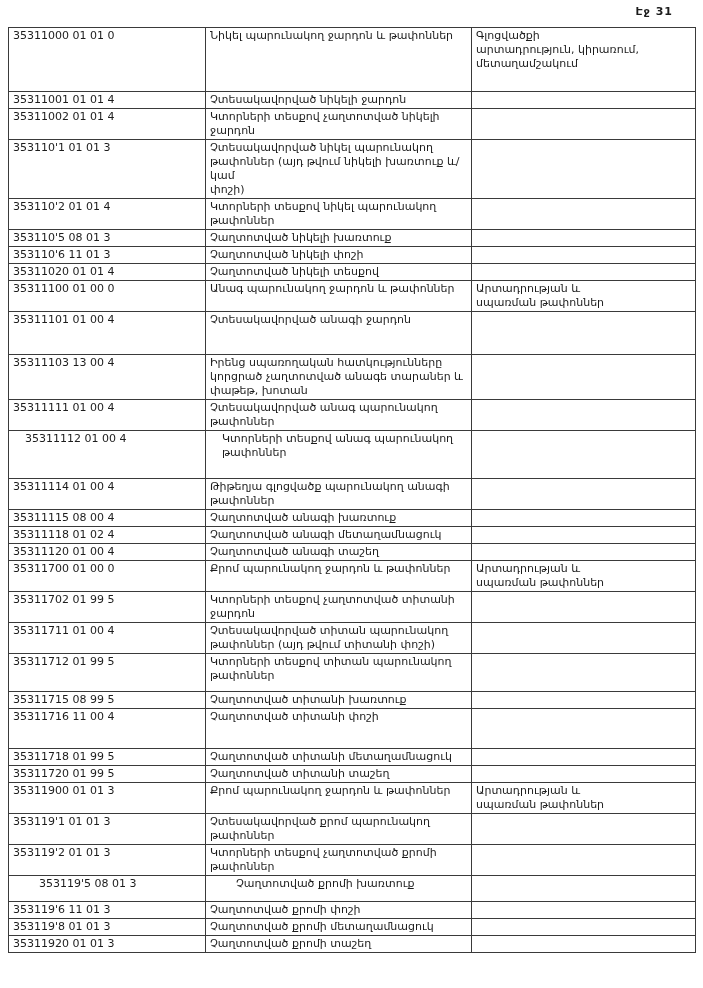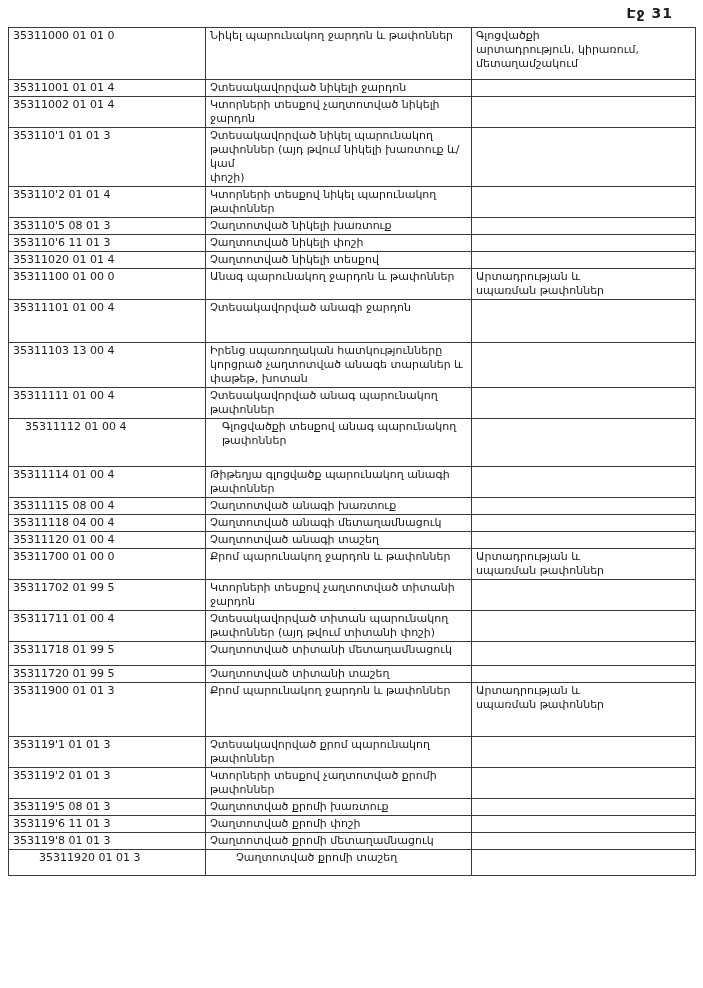--- a/index.html
+++ b/index.html
@@ -13,21 +13,21 @@
     position: relative;
     width: 703px;
     height: 988px;
     background: #ffffff;
     overflow: hidden;
   }
   .page-number {
     position: absolute;
     top: 5px;
     right: 30px;
-    font-size: 14px;
+    font-size: 11px;
     font-weight: bold;
     letter-spacing: 1px;
     text-align: center;
   }
   table.classifier {
     position: absolute;
     top: 27px;
     left: 8px;
     width: 687px;
     border-collapse: collapse;
@@ -40,21 +40,21 @@
     vertical-align: top;
     padding: 1px 4px 1px 4px;
     white-space: pre-line;
     overflow: hidden;
   }
   col.c-code { width: 197px; }
   col.c-desc { width: 266px; }
   col.c-cat  { width: 224px; }
 
   
-  tr:nth-child(1)  td { padding-bottom: 8px; }
+  tr:nth-child(1)  td { padding-bottom: 20px; }
   tr:nth-child(10) td { padding-bottom: 27px; }
   tr:nth-child(13) td { padding-bottom: 18px; padding-left: 16px; }
   tr:nth-child(21) td { padding-bottom: 8px; }
   tr:nth-child(23) td { padding-bottom: 24px; }
   tr:nth-child(29) td { padding-bottom: 10px; padding-left: 30px; }
 </style>
 </head>
 <body>
 
 <div class="page">
@@ -133,37 +133,37 @@
           <td></td>
         </tr>
         <tr>
           <td>35311111 01 00 4</td>
           <td>Չտեսակավորված անագ պարունակող
 թափոններ</td>
           <td></td>
         </tr>
         <tr>
           <td>35311112 01 00 4</td>
-          <td>Գլոցվածքի տեսքով անագ պարունակող
+          <td>Կտորների տեսքով անագ պարունակող
 թափոններ</td>
           <td></td>
         </tr>
         <tr>
           <td>35311114 01 00 4</td>
           <td>Թիթեղյա գլոցվածք պարունակող անագի
 թափոններ</td>
           <td></td>
         </tr>
         <tr>
           <td>35311115 08 00 4</td>
           <td>Չաղտոտված անագի խառտուք</td>
           <td></td>
         </tr>
         <tr>
-          <td>35311118 04 00 4</td>
+          <td>35311118 01 02 4</td>
           <td>Չաղտոտված անագի մետաղամնացուկ</td>
           <td></td>
         </tr>
         <tr>
           <td>35311120 01 00 4</td>
           <td>Չաղտոտված անագի տաշեղ</td>
           <td></td>
         </tr>
         <tr>
           <td>35311700 01 00 0</td>
@@ -177,20 +177,36 @@
 ջարդոն</td>
           <td></td>
         </tr>
         <tr>
           <td>35311711 01 00 4</td>
           <td>Չտեսակավորված տիտան պարունակող
 թափոններ (այդ թվում տիտանի փոշի)</td>
           <td></td>
         </tr>
         <tr>
+          <td>35311712 01 99 5</td>
+          <td>Կտորների տեսքով տիտան պարունակող
+թափոններ</td>
+          <td></td>
+        </tr>
+        <tr>
+          <td>35311715 08 99 5</td>
+          <td>Չաղտոտված տիտանի խառտուք</td>
+          <td></td>
+        </tr>
+        <tr>
+          <td>35311716 11 00 4</td>
+          <td>Չաղտոտված տիտանի փոշի</td>
+          <td></td>
+        </tr>
+        <tr>
           <td>35311718 01 99 5</td>
           <td>Չաղտոտված տիտանի մետաղամնացուկ</td>
           <td></td>
         </tr>
         <tr>
           <td>35311720 01 99 5</td>
           <td>Չաղտոտված տիտանի տաշեղ</td>
           <td></td>
         </tr>
         <tr>

